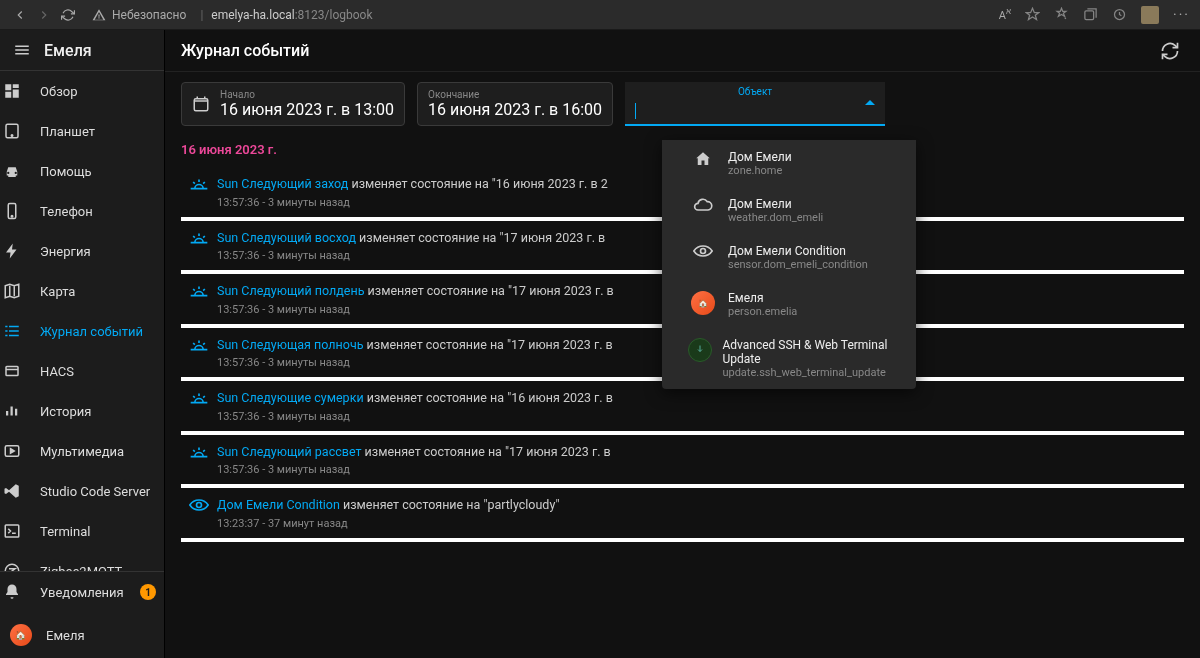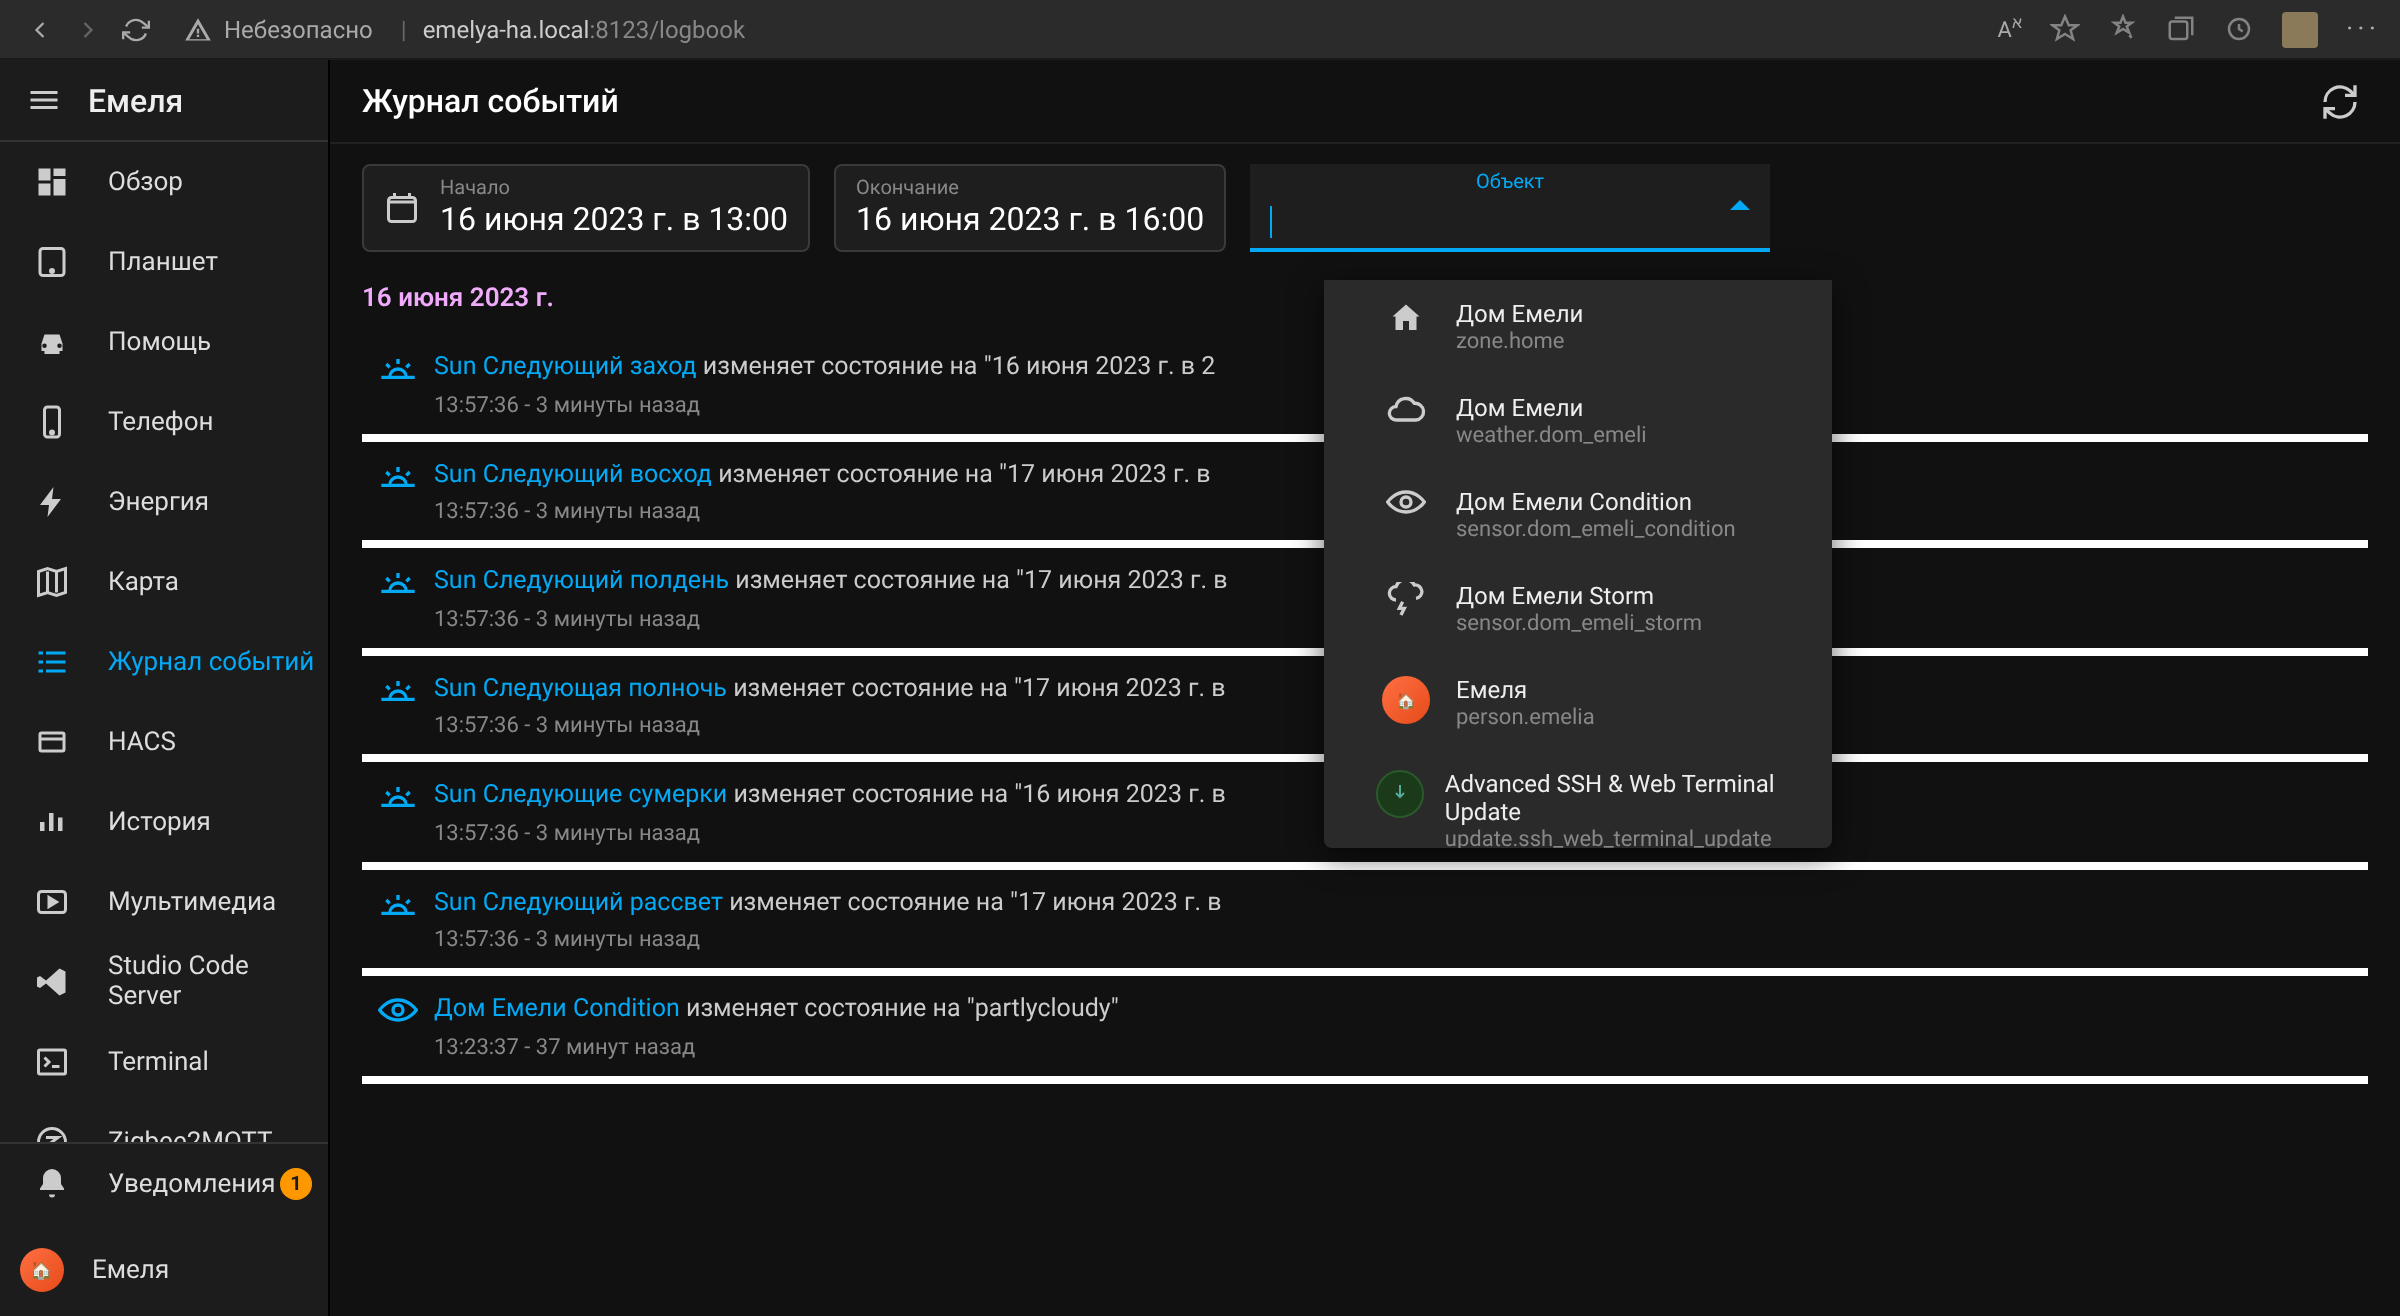--- a/index.html
+++ b/index.html
@@ -14,21 +14,21 @@
 .browser-bar .sep { color:#666; margin:0 8px; }
 .browser-bar .avatar { width:18px; height:18px; background:#8a7a5a; border-radius:2px; }
 
 .app { display:flex; height:628px;border-radius:28px; }
 .sidebar { width:165px; background:#1c1c1c; display:flex; flex-direction:column; border-right:1px solid #000; }
 .sb-header { height:40px; display:flex; align-items:center; padding-left:10px; }
 .sb-header .hamburger { width:24px; height:24px; display:flex; align-items:center; justify-content:center; cursor:pointer; margin-right:10px; }
 .sb-header .title { font-size:16px; font-weight:500; color:#eee; }
 .sb-header-sep { height:1px; background:#333; }
 .sb-items { flex:1; overflow-y:auto; }
-.sb-item { display:flex; align-items:center; height:40px; padding-left:14px; cursor:pointer; font-size:13px; color:#ddd; }
+.sb-item { display:flex; align-items:center; height:40px; padding-left:0; cursor:pointer; font-size:13px; color:#ddd; }
 .sb-item.active { color:#03a9f4; }
 .sb-item .sb-icon { width:24px; height:24px; display:flex; align-items:center; justify-content:center; margin-right:16px; }
 .sb-item .sb-label { flex:1; }
 .sb-item .badge { width:16px; height:16px; border-radius:8px; background:#ff9800; color:#1c1c1c; font-size:10px; display:flex; align-items:center; justify-content:center; margin-right:8px; font-weight:bold;}
 .sb-bottom { border-top:1px solid #333; }
 .sb-user { display:flex; align-items:center; height:46px; padding-left:10px; cursor:pointer; }
 .sb-user .uavatar { width:22px; height:22px; border-radius:11px; background:linear-gradient(135deg,#ff7043,#e64a19); display:flex; align-items:center; justify-content:center; margin-right:14px; font-size:9px; color:#fff;}
 .sb-user .uname { font-size:13px; color:#ddd; }
 
 .main { flex:1; display:flex; flex-direction:column; background:#111; }
@@ -56,21 +56,21 @@
 .dropdown::-webkit-scrollbar-thumb { background:#555; }
 .dd-item { display:flex; align-items:flex-start; padding:10px 26px; cursor:pointer; }
 .dd-item .dd-icon { width:30px; display:flex; align-items:center; justify-content:center; margin-right:10px; }
 .dd-item .dd-body { display:flex; flex-direction:column; }
 .dd-item .dd-name { font-size:12px; color:#eee; }
 .dd-item .dd-sub { font-size:11px; color:#888; }
 .dd-avatar { width:24px; height:24px; border-radius:12px; background:linear-gradient(135deg,#ff7043,#e64a19); display:flex; align-items:center; justify-content:center; font-size:8px; color:#fff;}
 .dd-upd-avatar { width:24px; height:24px; border-radius:12px; background:#1a3a1a; border:1px solid #2a5a2a; display:flex; align-items:center; justify-content:center;}
 
 .log-list { flex:1; overflow-y:auto; padding:0 16px 10px 16px; }
-.log-date { font-size:13px; font-weight:600; color:#f0abfc; padding:6px 0 10px 0; }
+.log-date { font-size:13px; font-weight:600; color:#ec4899; padding:6px 0 10px 0; }
 .log-row { display:flex; align-items:flex-start; padding:8px 0; border-bottom:4px solid #ffffff; }
 .log-row .lr-icon { width:36px; display:flex; align-items:center; justify-content:center; padding-top:2px; }
 .log-row .lr-body { flex:1; }
 .log-row .lr-text { font-size:12.5px; color:#ccc; line-height:1.4; }
 .log-row .lr-link { color:#03a9f4; }
 .log-row .lr-meta { font-size:11px; color:#888; margin-top:3px; }
 
 svg { display:block; }
 </style>
 </head>
@@ -347,34 +347,20 @@
                 </svg>
               </span>
             </div>
             <div class="dd-body">
               <div class="dd-name">Дом Емели Condition</div>
               <div class="dd-sub">sensor.dom_emeli_condition</div>
             </div>
           </div>
           <div class="dd-item">
             <div class="dd-icon">
-              <span>
-                <svg width="20" height="18" viewBox="0 0 24 20" fill="none" stroke="#ccc" stroke-width="2">
-                  <path d="M6 10a4 4 0 010-8 6 6 0 0111-1 4 4 0 011 8"></path>
-                  <path d="M10 11l-2 4h3l-2 4" stroke="#ccc"></path>
-                </svg>
-              </span>
-            </div>
-            <div class="dd-body">
-              <div class="dd-name">Дом Емели Storm</div>
-              <div class="dd-sub">sensor.dom_emeli_storm</div>
-            </div>
-          </div>
-          <div class="dd-item">
-            <div class="dd-icon">
               <div class="dd-avatar">🏠</div>
             </div>
             <div class="dd-body">
               <div class="dd-name">Емеля</div>
               <div class="dd-sub">person.emelia</div>
             </div>
           </div>
           <div class="dd-item">
             <div class="dd-icon">
               <div class="dd-upd-avatar">

